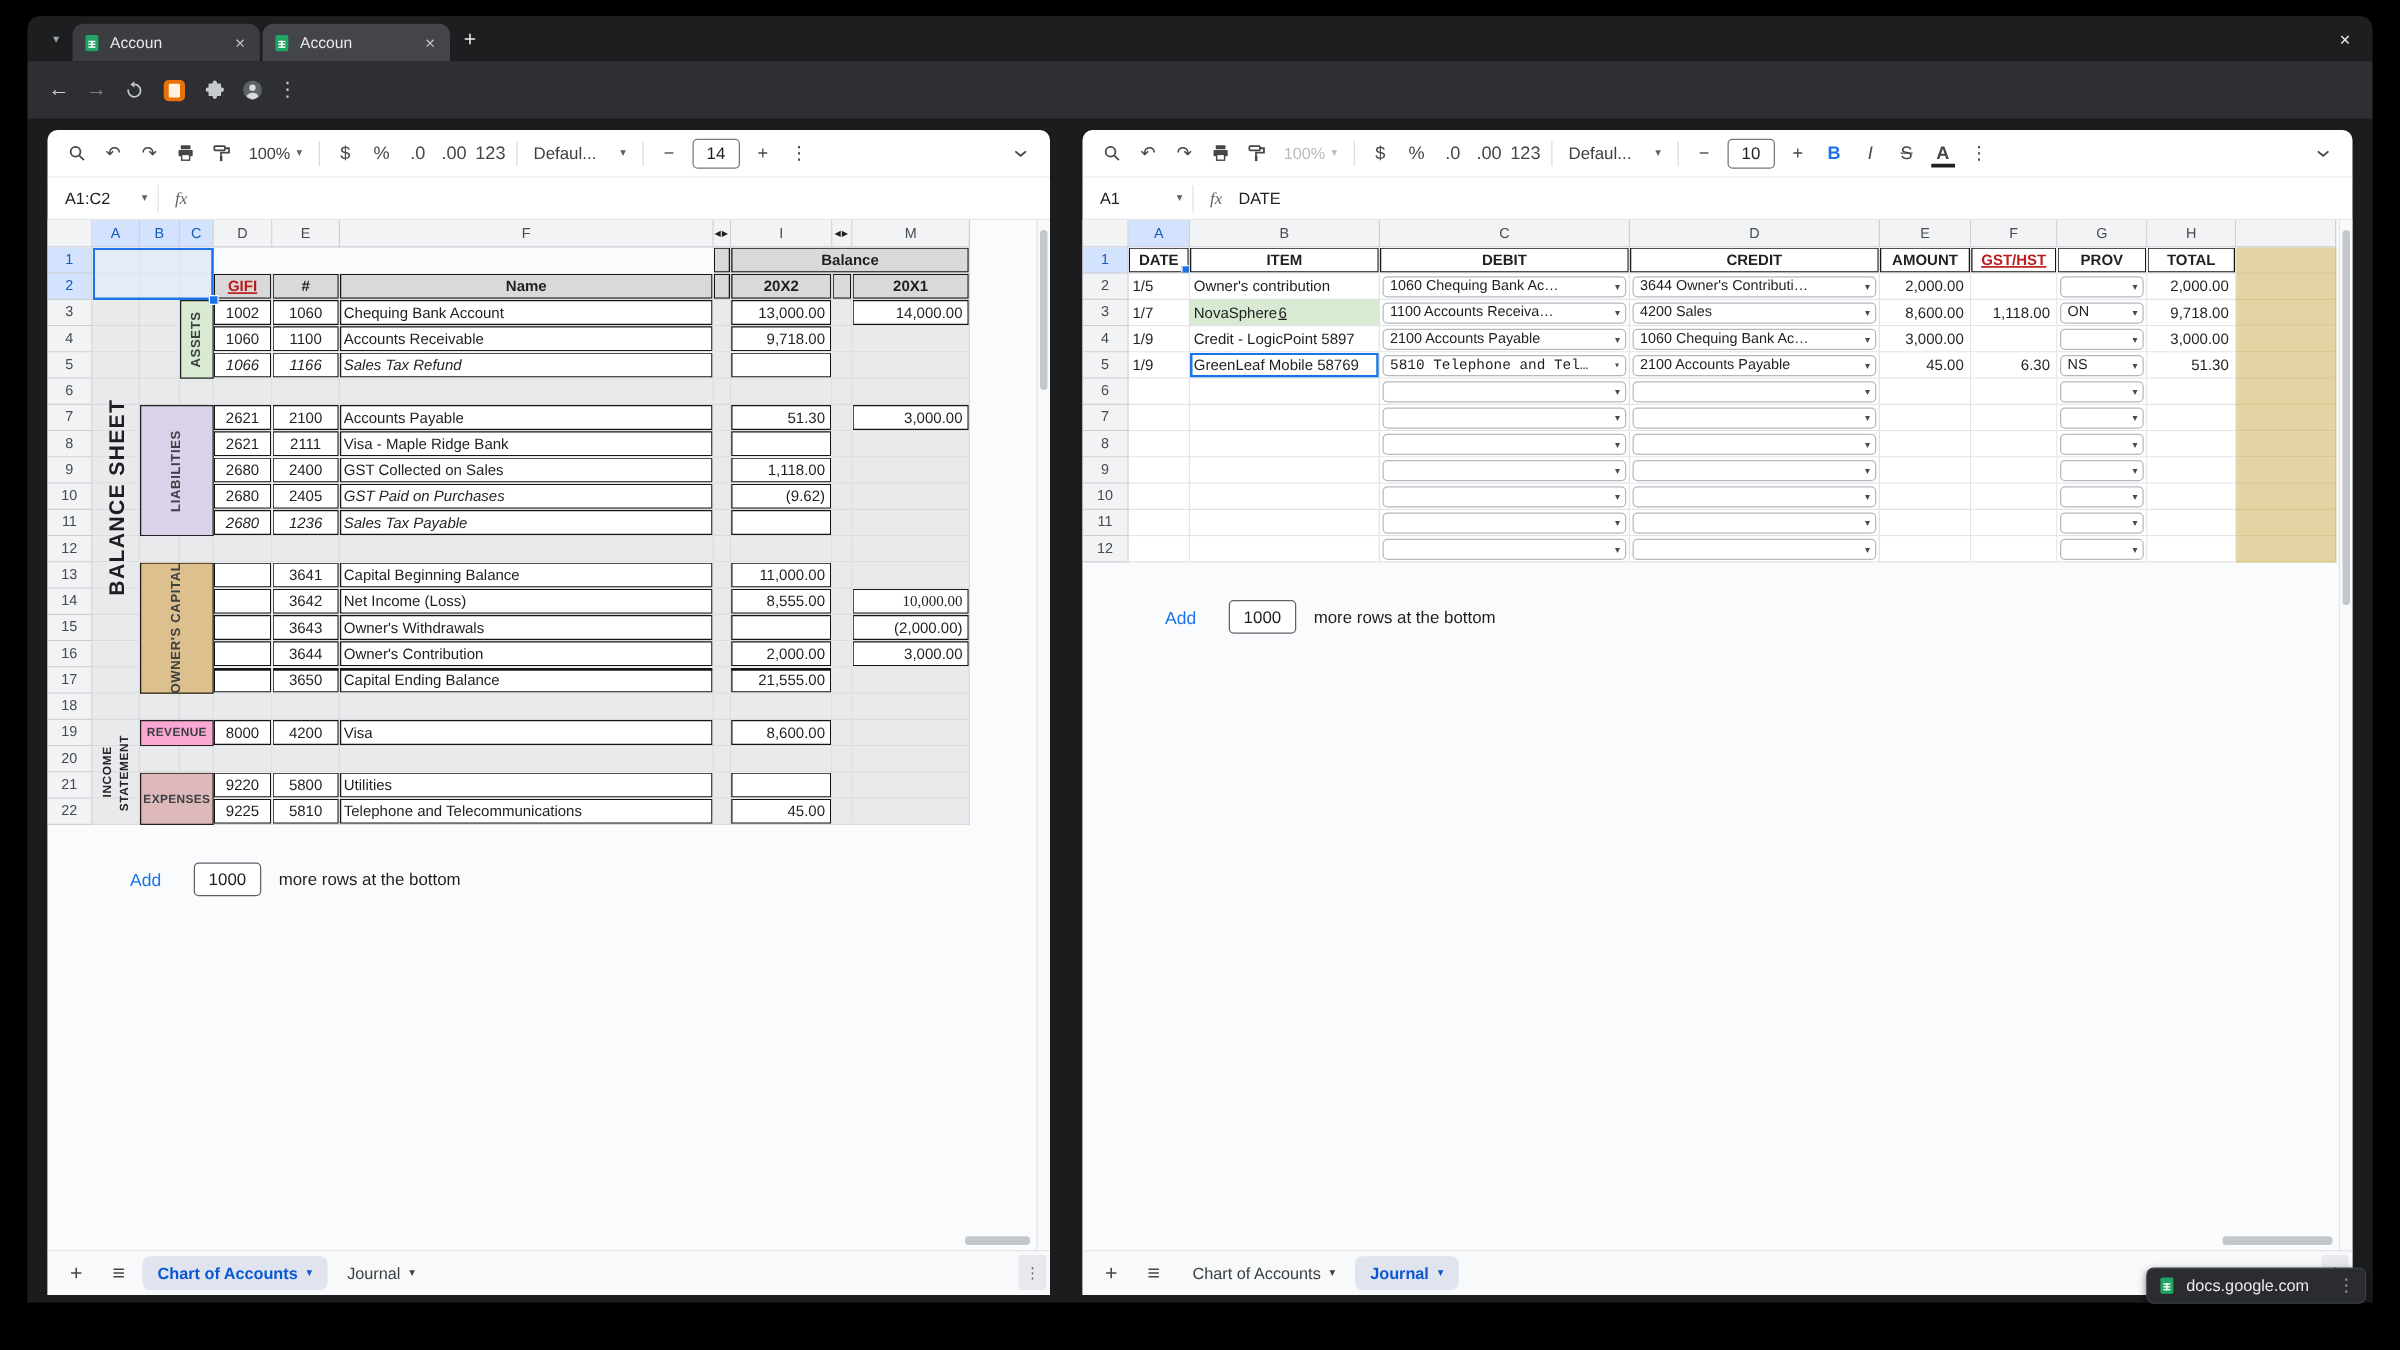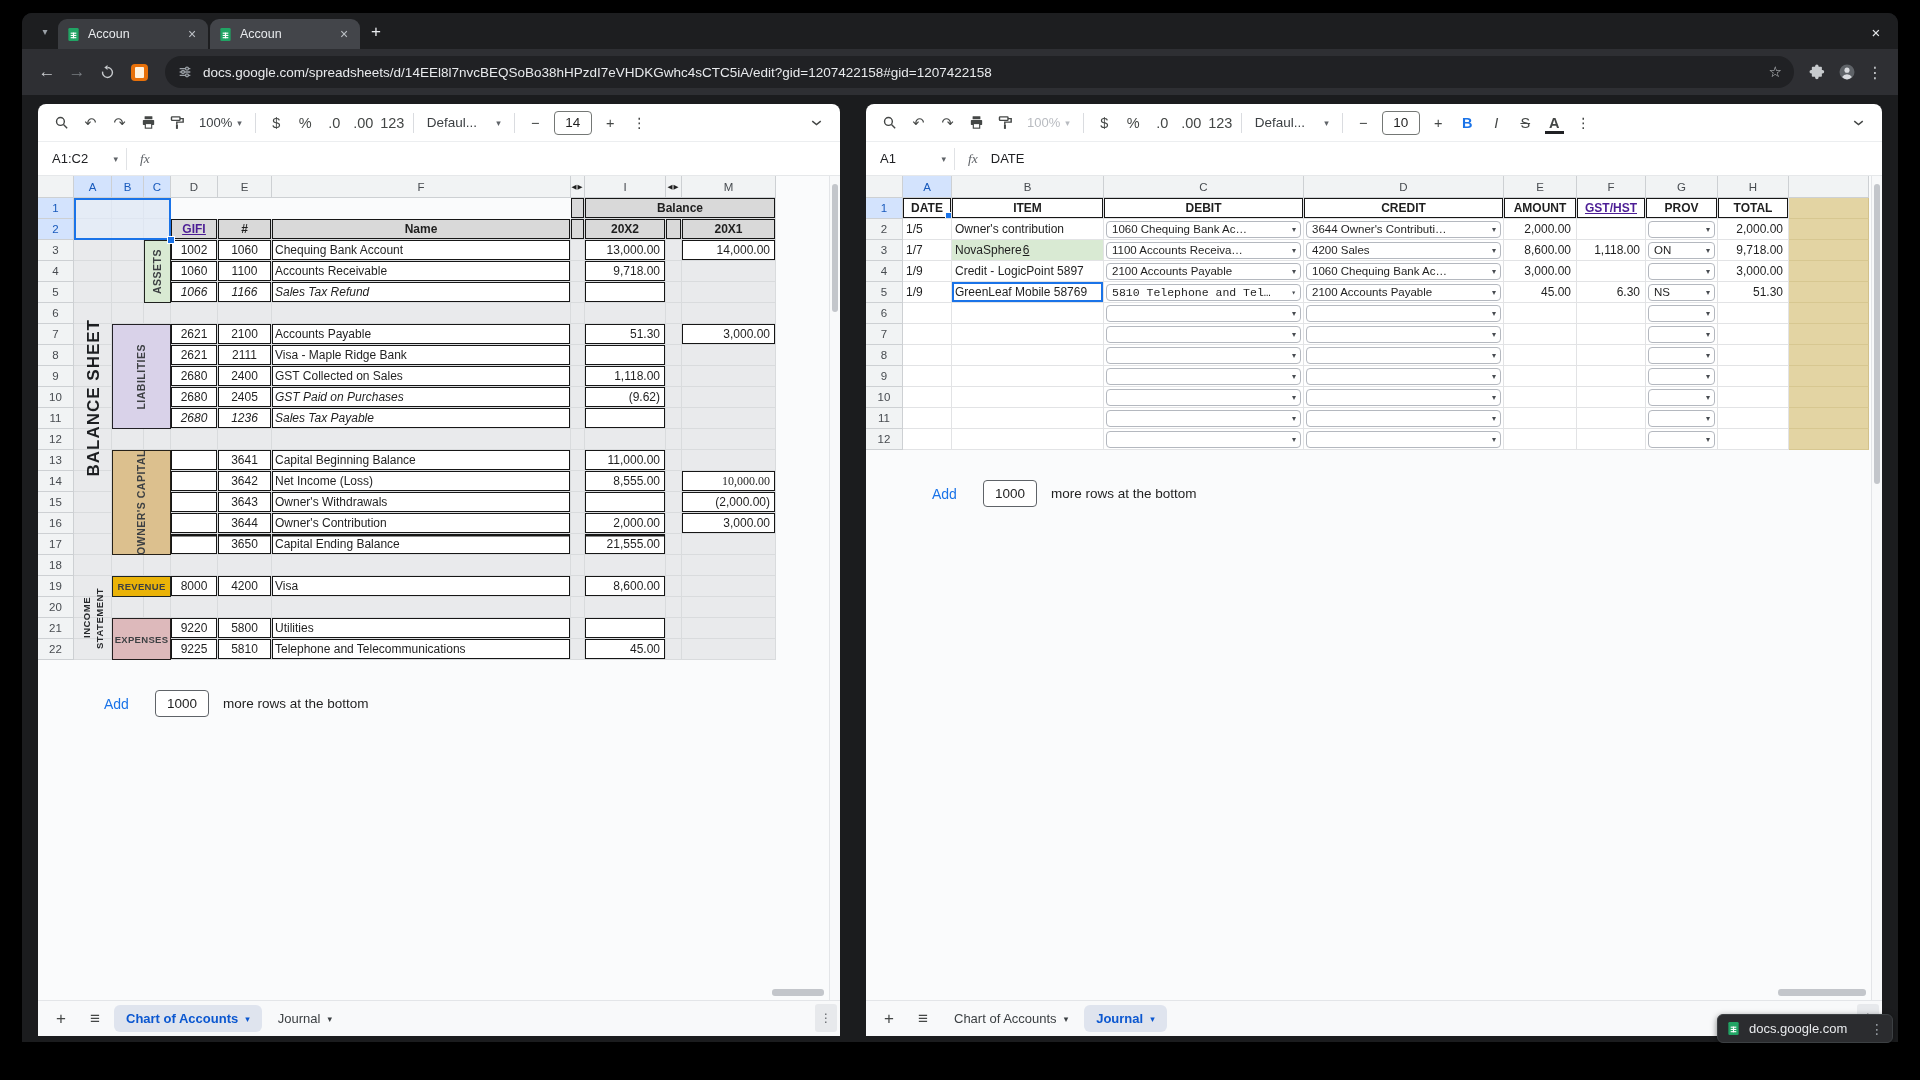--- a/index.html
+++ b/index.html
@@ -66,38 +66,38 @@
 .bgL{background:#e9eaec;border-right:1px solid #d9dbdd;border-bottom:1px solid #d9dbdd;}
 .bgR{background:#fff;border-right:1px solid #e2e3e5;border-bottom:1px solid #e2e3e5;}
 .beige{background:#e3d4a3;border-right:1px solid #d2c18a;border-bottom:1px solid #d7c791;}
 .box{background:#fff;box-shadow:inset 0 0 0 1px #161616;}
 .tt{box-shadow:inset 0 0 0 1px #161616,inset 0 2.5px 0 #161616;}
 .c{justify-content:center;}
 .r{justify-content:flex-end;padding-right:5px;}
 .i{font-style:italic;}
 .lgrid .hdr{background:#d9d9d9;box-shadow:inset 0 0 0 1px #161616;font-weight:700;justify-content:center;font-size:12px;}
 .rgrid .hdr{background:#fff;box-shadow:inset 0 0 0 1px #161616;font-weight:700;justify-content:center;font-size:12px;}
-.link .t1,.link{color:#4c1d95;text-decoration:underline;}
+.link .t1,.link{color:#b91c1c;text-decoration:underline;}
 .green{background:#d9ead3;}
 .u2{text-decoration:underline;margin-left:1px;}
 .sel{box-shadow:inset 0 0 0 2px #1a73e8;z-index:3;}
 .sel:after{content:"";position:absolute;right:-3px;bottom:-3px;width:7px;height:7px;background:#1a73e8;border:1px solid #fff;}
 .selcell{box-shadow:inset 0 0 0 2px #1a73e8;z-index:3;}
 .chip{flex:1;height:17px;margin:0 2px;border:1px solid #b4b8bf;border-radius:4px;background:#fff;display:flex;align-items:center;padding:0 2px 0 5px;font-size:11.5px;color:#1f1f1f;min-width:0;}
 .chip .ct{flex:1;white-space:nowrap;overflow:hidden;}
 .chip .ca{font-size:8px;color:#474b50;padding:0 2px;flex:none;}
 .sec{display:flex;align-items:center;justify-content:center;z-index:2;overflow:hidden;text-align:center;}
 .sec span{font-size:10.5px;font-weight:600;color:#3d4043;letter-spacing:0.5px;}
 .vert span{writing-mode:vertical-rl;transform:rotate(180deg);line-height:13px;}
 .big span{font-size:17px;font-weight:700;color:#1c1e21;letter-spacing:1px;}
 .assets{background:#d9ead3;box-shadow:inset 0 0 0 1px #20221f;}
 .liab{background:#d9d2e9;box-shadow:inset 0 0 0 1px #222025;}
 .cap{background:#dcc08e;box-shadow:inset 0 0 0 1px #262118;}
 .inc span{font-size:9.5px;font-weight:700;color:#26282b;}
-.rev{background:#eab308;box-shadow:inset 0 0 0 1px #1f2422;}
+.rev{background:#f9a8d4;box-shadow:inset 0 0 0 1px #1f2422;}
 .rev span,.exp span{font-size:9.5px;letter-spacing:0.3px;}
 .exp{background:#ddb9bb;box-shadow:inset 0 0 0 1px #241f1f;}
 .selbox{background:rgba(225,237,255,0.55);box-shadow:inset 0 0 0 2px #1a73e8;z-index:4;pointer-events:none;position:relative;}
 .fillhandle{position:absolute;right:-4px;bottom:-4px;width:8px;height:8px;background:#1a73e8;border:1.5px solid #fff;pointer-events:auto;}
 
 .addbar{display:flex;align-items:center;margin:30px 0 0 66px;position:relative;z-index:5;}
 .addbtn{color:#1a73e8;font-size:14px;margin-right:26px;}
 .addcount{width:54px;height:27px;border:1px solid #5f6368;border-radius:4px;display:flex;align-items:center;justify-content:center;font-size:13.5px;color:#1f1f1f;margin-right:14px;background:#fff;}
 .addtext{font-size:13.5px;color:#1f1f1f;}
 
@@ -157,30 +157,20 @@
     <div class="urlrow">
       <div class="navic">←</div>
       <div class="navic dim">→</div>
       <div class="navic">
           <svg viewBox="0 0 24 24">
             <path d="M12 5a7 7 0 1 1-6.9 5.7" fill="none" stroke="#c7cacd" stroke-width="2"></path>
             <path d="M12 1.5 12 8.5 7.5 5z" fill="#c7cacd"></path>
           </svg>
         </div>
       <div class="orangeicon"></div>
-      <div class="omnibox">
-        <svg viewBox="0 0 24 24" stroke="#9aa0a6" stroke-width="2" fill="none">
-            <path d="M4 7h9M17 7h3M4 12h3M11 12h9M4 17h9M17 17h3"></path>
-            <circle cx="15" cy="7" r="2.2"></circle>
-            <circle cx="9" cy="12" r="2.2"></circle>
-            <circle cx="15" cy="17" r="2.2"></circle>
-          </svg>
-        <span class="urltext">docs.google.com/spreadsheets/d/14EEl8l7nvcBEQSoBo38hHPzdI7eVHDKGwhc4sCTC5iA/edit?gid=1207422158#gid=1207422158</span>
-        <span class="star">☆</span>
-      </div>
       <div class="chromeic">
           <svg viewBox="0 0 24 24" fill="#c7cacd">
             <path d="M9.5 4.2a2.3 2.3 0 0 1 4.6 0l.1.8h3.3a1 1 0 0 1 1 1v3.3l.8.1a2.3 2.3 0 0 1 0 4.6l-.8.1v3.3a1 1 0 0 1-1 1h-3.3l-.1.8a2.3 2.3 0 0 1-4.6 0l-.1-.8H6.1a1 1 0 0 1-1-1v-3.3l-.8-.1a2.3 2.3 0 0 1 0-4.6l.8-.1V6a1 1 0 0 1 1-1h3.3z"></path>
           </svg>
         </div>
       <div class="chromeic">
           <svg viewBox="0 0 24 24">
             <circle cx="12" cy="12" r="10" fill="#5f6368"></circle>
             <circle cx="12" cy="9.5" r="3.4" fill="#dadce0"></circle>
             <path d="M5.5 18.6a7.5 7.5 0 0 1 13 0A9.94 9.94 0 0 1 12 22a9.94 9.94 0 0 1-6.5-3.4z" fill="#dadce0"></path>

